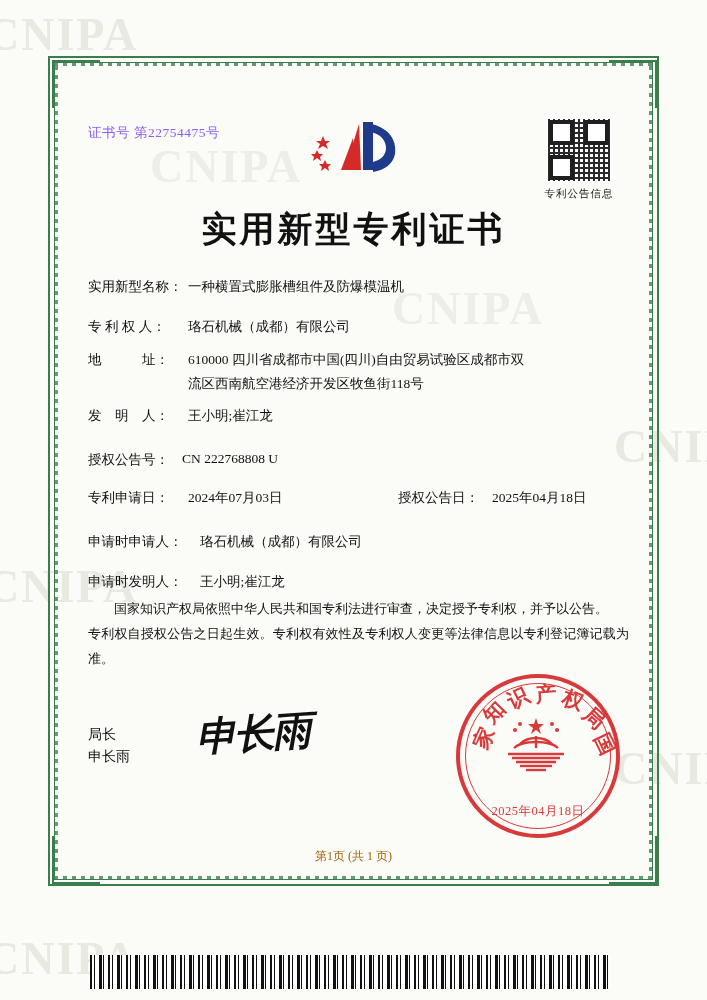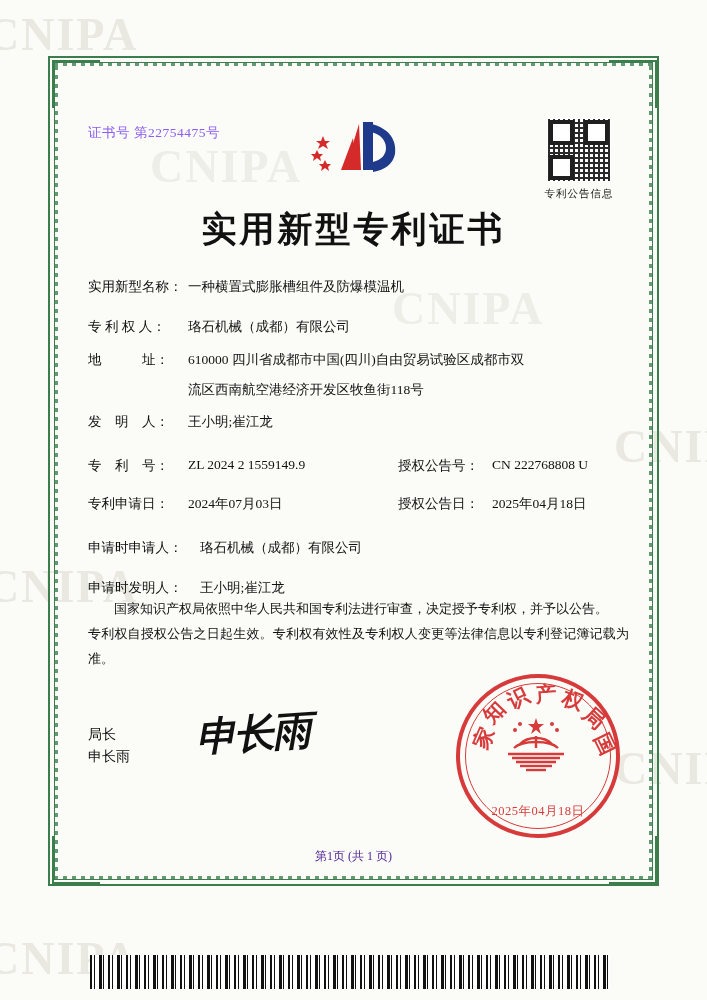--- a/index.html
+++ b/index.html
@@ -175,21 +175,21 @@
   .lbl.w-holder { width: 92px; }
   .lbl.w-addr   { width: 92px; }
   .lbl.w-inv    { width: 92px; }
   .lbl.w-num    { width: 92px; }
   .lbl.w-appdate{ width: 92px; }
   .lbl.w-appl   { width: 92px; }
   .lbl.w-appinv { width: 92px; }
   .lbl.w-pub    { width: 86px; }
   .lbl.w-pubdate{ width: 86px; }
 
-  .addr-2 { margin-left: 100px; margin-top: 12px; margin-bottom: 14px; }
+  .addr-2 { margin-left: 100px; margin-top: 6px; margin-bottom: 14px; }
 
   .paragraph {
     position: absolute;
     left: 40px; right: 30px; top: 540px;
     font-family: "Liberation Serif", "DejaVu Serif", serif;
     font-size: 13px;
     line-height: 25px;
     color: #111;
     text-align: justify;
   }
@@ -263,21 +263,21 @@
     color: #d42a2a;
     letter-spacing: .5px;
   }
 
   .page-no {
     position: absolute;
     left: 0; right: 0; top: 792px;
     text-align: center;
     font-size: 12px;
     font-family: "Liberation Serif", "DejaVu Serif", serif;
-    color: #4c1d95;
+    color: #a16207;
   }
 
   
   .barcode {
     position: absolute;
     left: 90px; top: 955px;
     width: 520px; height: 34px;
     background-image: repeating-linear-gradient(90deg,
       #111 0 2px, #fff 2px 4px, #111 4px 5px, #fff 5px 9px,
       #111 9px 12px, #fff 12px 13px, #111 13px 14px, #fff 14px 18px);
@@ -348,24 +348,20 @@
         <div class="val">610000 四川省成都市中国(四川)自由贸易试验区成都市双</div>
       </div>
       <div class="addr-2">流区西南航空港经济开发区牧鱼街118号</div>
 
       <div class="row">
         <div class="lbl w-inv">发　明　人：</div>
         <div class="val">王小明;崔江龙</div>
       </div>
 
       <div class="row two" style="margin-top:26px;">
-        <div class="col-left">
-          <div class="lbl w-num">专　利　号：</div>
-          <div class="val">ZL 2024 2 1559149.9</div>
-        </div>
         <div class="col-right">
           <div class="lbl w-pub">授权公告号：</div>
           <div class="val">CN 222768808 U</div>
         </div>
       </div>
 
       <div class="row two" style="margin-top:20px;">
         <div class="col-left">
           <div class="lbl w-appdate">专利申请日：</div>
           <div class="val">2024年07月03日</div>

